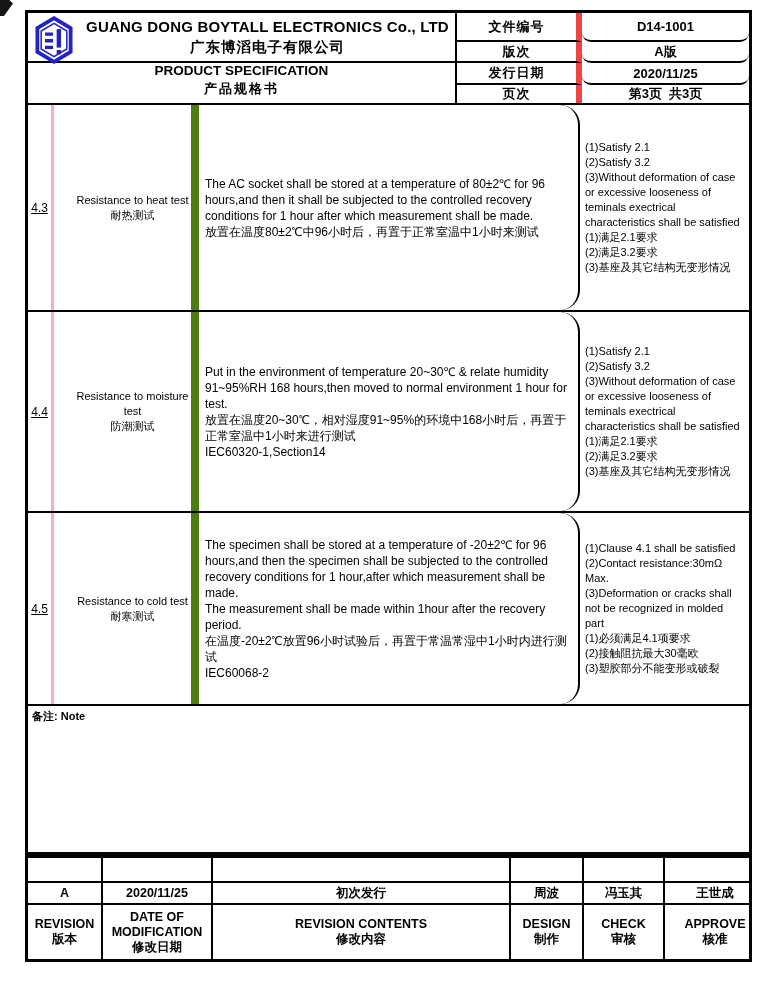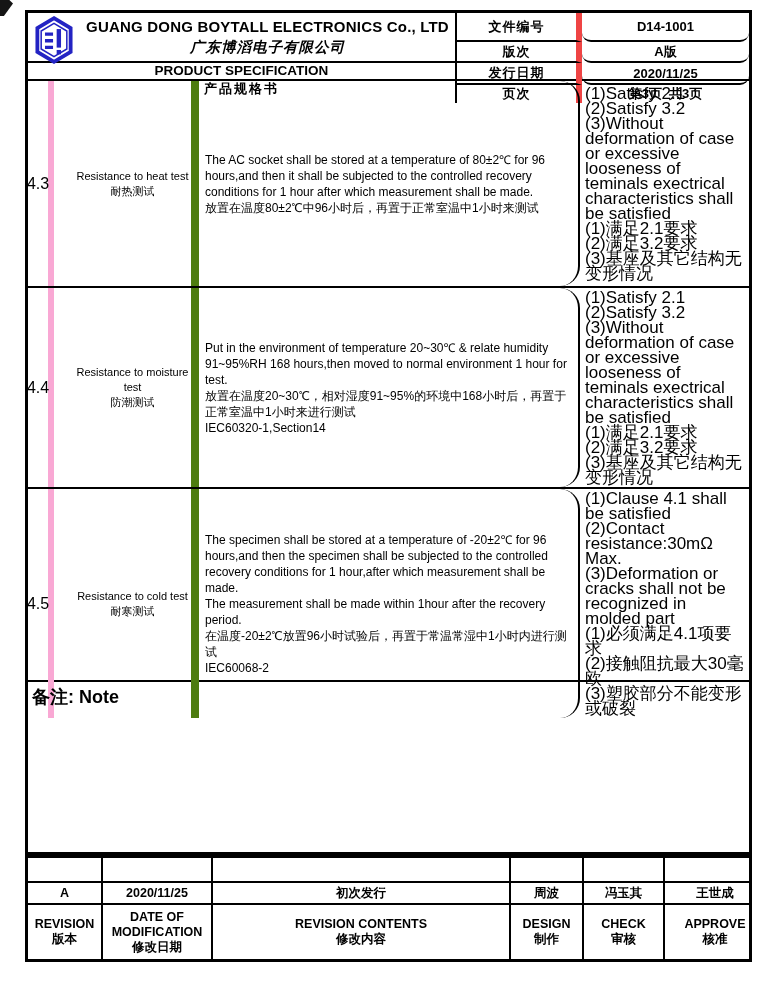--- a/index.html
+++ b/index.html
@@ -13,32 +13,32 @@
     position:absolute;left:0;top:0;width:13px;height:16px;background:#151515;
     clip-path:polygon(0 0,72% 0,100% 22%,30% 100%,0 100%);
   }
   
   .doc{
     position:absolute;left:25px;top:10px;width:727px;height:845px;
     border:3px solid #000;display:flex;flex-direction:column;background:#fff;
   }
   
   .header-sec{
-    height:68px;border-bottom:2px solid #000;display:grid;
+    height:92px;border-bottom:2px solid #000;display:grid;
     grid-template-columns:429px 125px 167px;
     grid-template-rows:29px 21px 22px 18px;
   }
   .company-cell{
     grid-row:1/3;grid-column:1;border-right:2px solid #000;border-bottom:2px solid #000;
     position:relative;display:flex;flex-direction:column;justify-content:center;
     align-items:center;padding-left:52px;text-align:center;
   }
   .logo-wrap{position:absolute;left:7px;top:2px;width:38px;height:50px;}
   .company-en{font-weight:bold;font-size:15px;letter-spacing:0.2px;}
-  .company-cn{font-weight:bold;font-size:14.5px;margin-top:3px;letter-spacing:1px;font-style:italic;}
+  .company-cn{font-weight:bold;font-size:14.5px;margin-top:3px;letter-spacing:1px;}
   .title-cell{
     grid-row:3/5;grid-column:1;border-right:2px solid #000;
     display:flex;flex-direction:column;justify-content:flex-start;align-items:center;
   }
   .title-en{font-weight:bold;font-size:13.5px;}
   .title-cn{font-weight:bold;font-size:13px;margin-top:2px;letter-spacing:2px;}
   .hlabel,.hvalue{
     display:flex;align-items:center;justify-content:center;
     font-weight:bold;font-size:13px;white-space:pre;
   }
@@ -47,37 +47,38 @@
   .hlabel.last,.hvalue.last{border-bottom:none;}
   
   .spec-row{
     display:grid;grid-template-columns:26px 145px 381px 169px;
     border-bottom:2px solid #000;
   }
   .spec-row.r1{height:207px;}
   .spec-row.r2{height:201px;}
   .spec-row.r3{height:193px;}
   .c-no{
-    border-right:6px solid #f9a8d4;display:flex;align-items:center;justify-content:center;
-    font-size:16px;
+    border-right:3px solid #f9a8d4;display:flex;align-items:center;justify-content:center;
+    font-size:12px;
+    text-decoration:underline;
   }
   .c-name{
     border-right:8px solid #4d7c0f;display:flex;flex-direction:column;justify-content:center;
     align-items:center;text-align:center;font-size:11px;line-height:15px;padding:7px 1px;margin-left:20px;
   }
   .c-desc{
     border-right:2px solid #000;display:flex;flex-direction:column;justify-content:center;
     font-size:12px;line-height:16px;padding:2px 8px 2px 6px;border-radius:20px;
   }
   .c-req{
     display:flex;flex-direction:column;justify-content:center;
-    font-size:17px;line-height:15px;padding:2px 4px 2px 5px;border-radius:10px;
-  }
-  
-  .note-sec{height:112px;padding:3px 4px 0 4px;font-weight:bold;font-size:18px;}
+    font-size:11px;line-height:15px;padding:2px 4px 2px 5px;border-radius:10px;
+  }
+  
+  .note-sec{height:112px;padding:3px 4px 0 4px;font-weight:bold;font-size:11px;}
   
   .rev-table{
     position:absolute;left:25px;top:855px;width:727px;height:107px;
     border:3px solid #000;background:#fff;
   }
   .rev-grid{
     display:grid;width:721px;height:101px;
     grid-template-columns:75px 110px 298px 73px 81px 84px;
     grid-template-rows:25px 22px 54px;
   }

